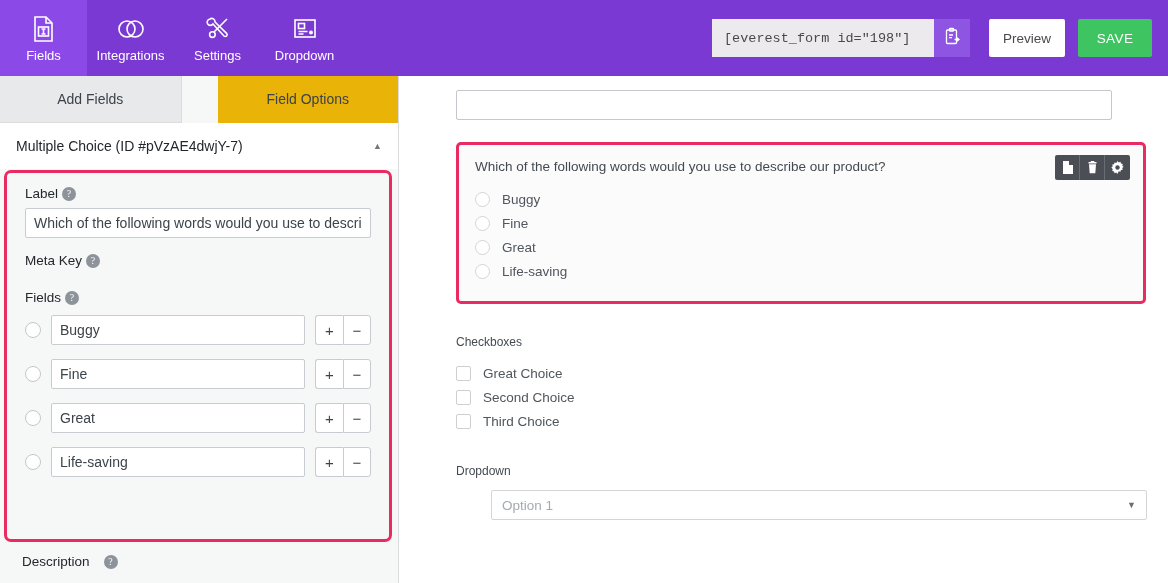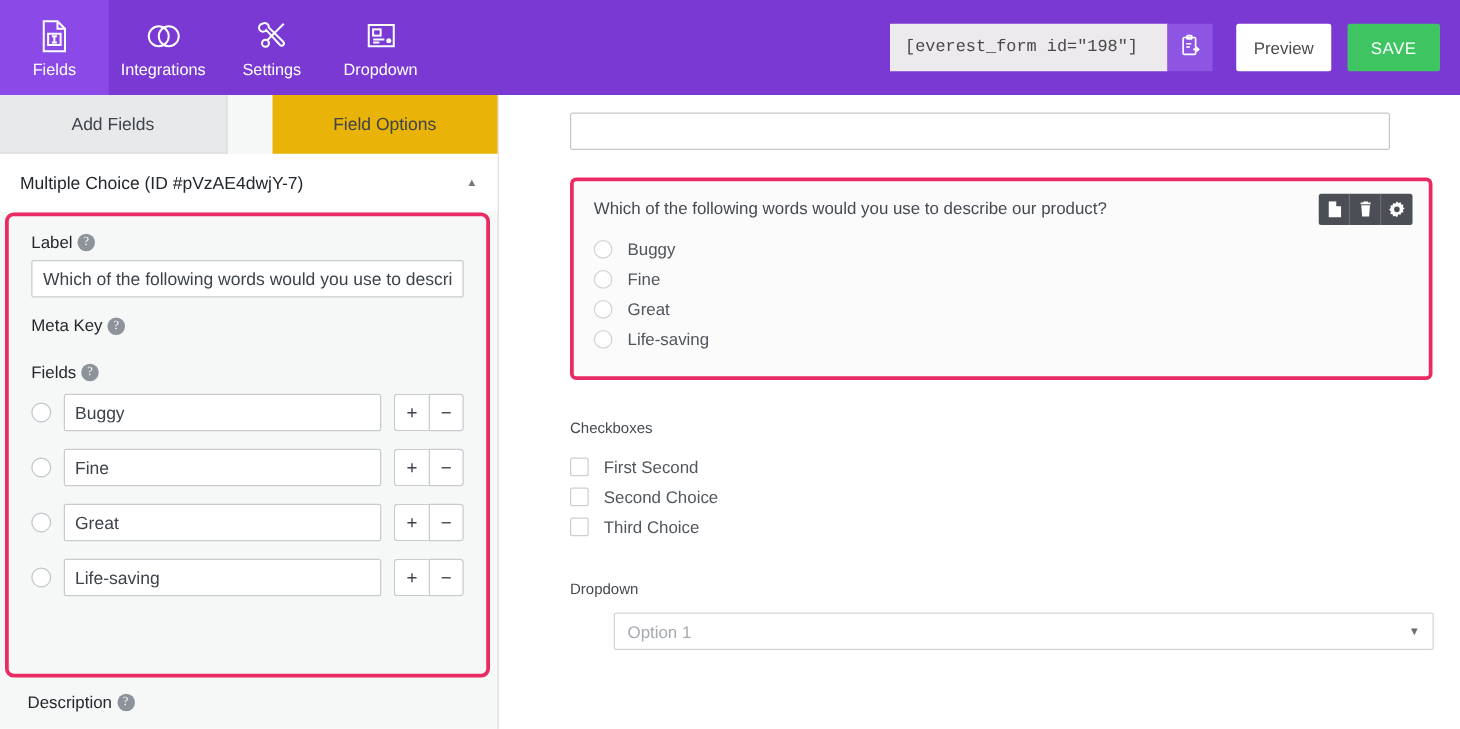--- a/index.html
+++ b/index.html
@@ -134,21 +134,21 @@
     width: 28px; height: 30px;
     background: #ffffff; border: 1px solid #c8ccd0;
     cursor: pointer; color: #3c434a; font-size: 15px;
     display: flex; align-items: center; justify-content: center;
   }
   .pm-btn.plus { border-radius: 3px 0 0 3px; border-right: none; }
   .pm-btn.minus { border-radius: 0 3px 3px 0; }
 
   .description-row {
     padding: 12px 18px 0 22px;
-    display: flex; align-items: center; gap: 4px;
+    display: flex; align-items: center; gap: 14px;
     font-size: 13.5px; color: #23282d;
   }
 
   
   .right-panel {
     position: absolute; top: 76px; left: 400px;
     width: 768px; height: 507px;
     background: #ffffff;
     padding: 14px 28px 0 56px;
   }
@@ -408,21 +408,21 @@
     <div class="pv-row">
       <span class="pv-radio"></span>
       <span class="pv-text">Life-saving</span>
     </div>
   </div>
 
   <div class="section">
     <div class="section-title">Checkboxes</div>
     <div class="pv-row">
       <span class="pv-check"></span>
-      <span class="pv-text">First Second</span>
+      <span class="pv-text">Great Choice</span>
     </div>
     <div class="pv-row">
       <span class="pv-check"></span>
       <span class="pv-text">Second Choice</span>
     </div>
     <div class="pv-row">
       <span class="pv-check"></span>
       <span class="pv-text">Third Choice</span>
     </div>
   </div>

